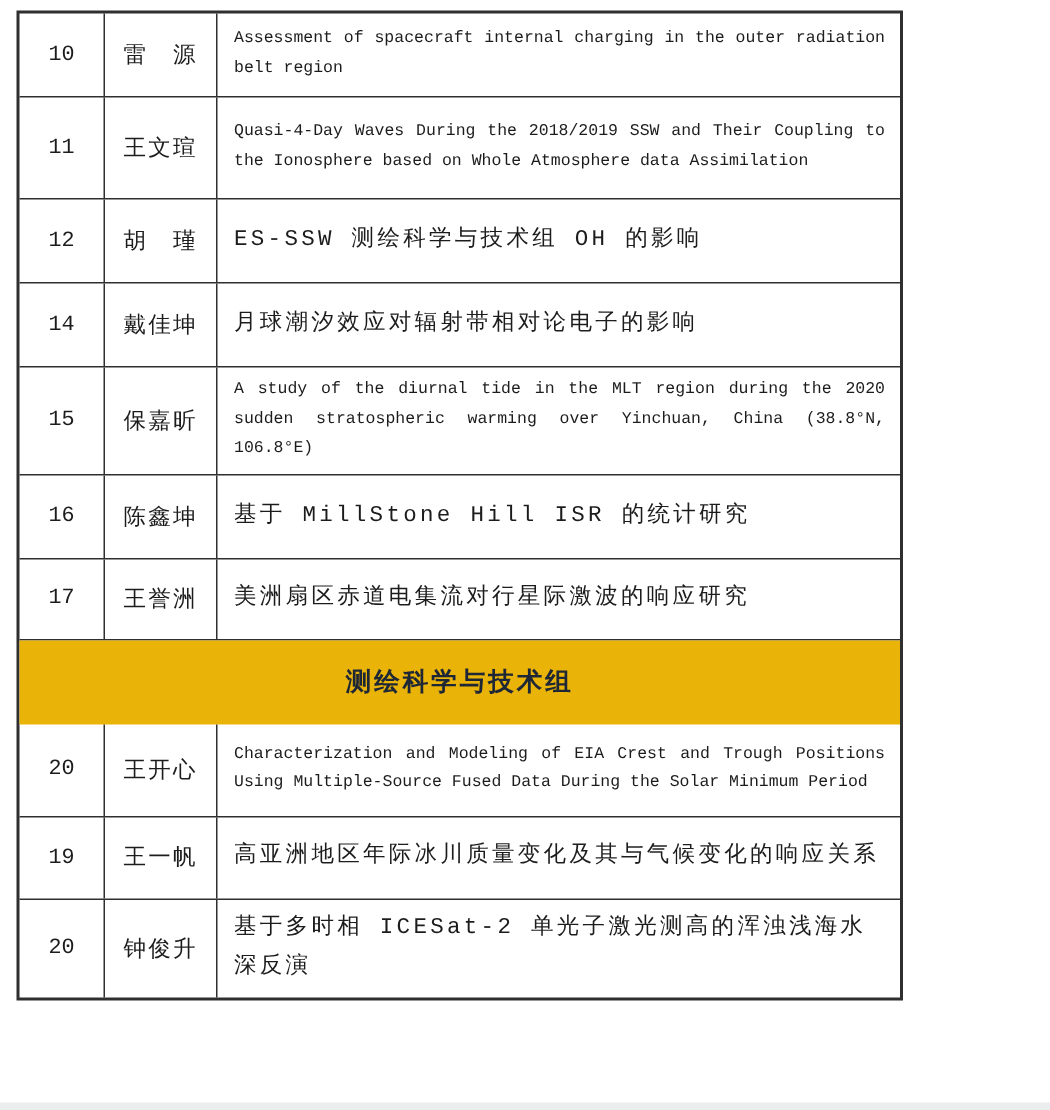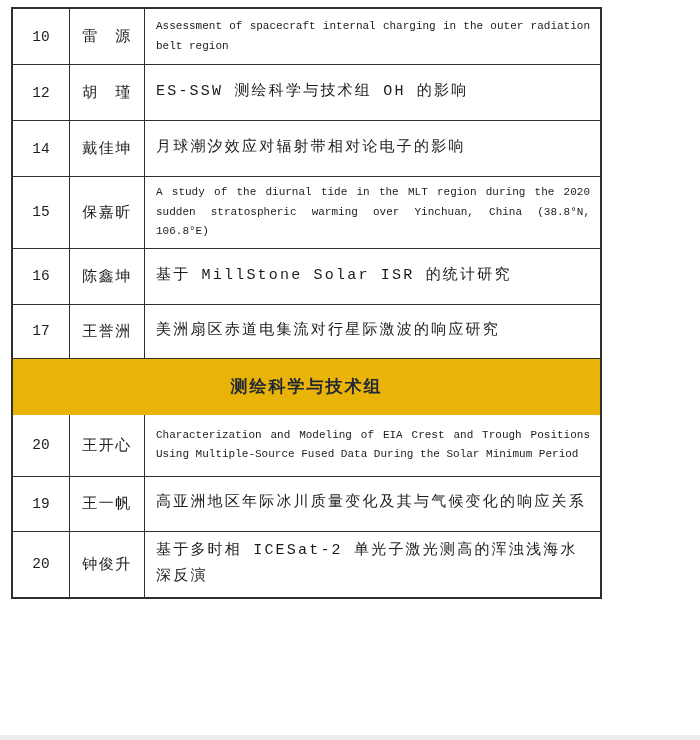--- a/index.html
+++ b/index.html
@@ -82,20 +82,27 @@
   <div class="table">
 
     <div class="row h56">
       <div class="cell num">10</div>
       <div class="cell name">雷　源</div>
       <div class="cell title">
           <span class="ttext">Assessment of spacecraft internal charging in the outer radiation belt region</span>
         </div>
     </div>
 
+    <div class="row h68">
+      <div class="cell num">11</div>
+      <div class="cell name">王文瑄</div>
+      <div class="cell title">
+          <span class="ttext">Quasi-4-Day Waves During the 2018/2019 SSW and Their Coupling to the Ionosphere based on Whole Atmosphere data Assimilation</span>
+        </div>
+    </div>
 
     <div class="row h56 zh">
       <div class="cell num">12</div>
       <div class="cell name">胡　瑾</div>
       <div class="cell title">
           <span class="ttext">ES-SSW 测绘科学与技术组 OH 的影响</span>
         </div>
     </div>
 
 
@@ -112,21 +119,21 @@
       <div class="cell name">保嘉昕</div>
       <div class="cell title">
           <span class="ttext">A study of the diurnal tide in the MLT region during the 2020 sudden stratospheric warming over Yinchuan, China (38.8°N, 106.8°E)</span>
         </div>
     </div>
 
     <div class="row h56 zh">
       <div class="cell num">16</div>
       <div class="cell name">陈鑫坤</div>
       <div class="cell title">
-          <span class="ttext">基于 MillStone Solar ISR 的统计研究</span>
+          <span class="ttext">基于 MillStone Hill ISR 的统计研究</span>
         </div>
     </div>
 
     <div class="row h54 zh">
       <div class="cell num">17</div>
       <div class="cell name">王誉洲</div>
       <div class="cell title">
           <span class="ttext">美洲扇区赤道电集流对行星际激波的响应研究</span>
         </div>
     </div>

